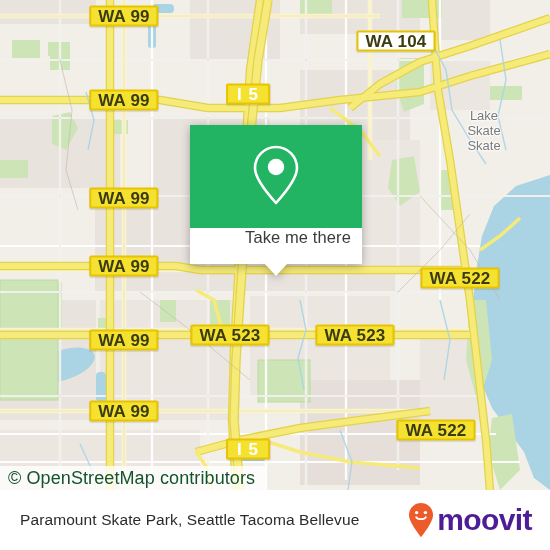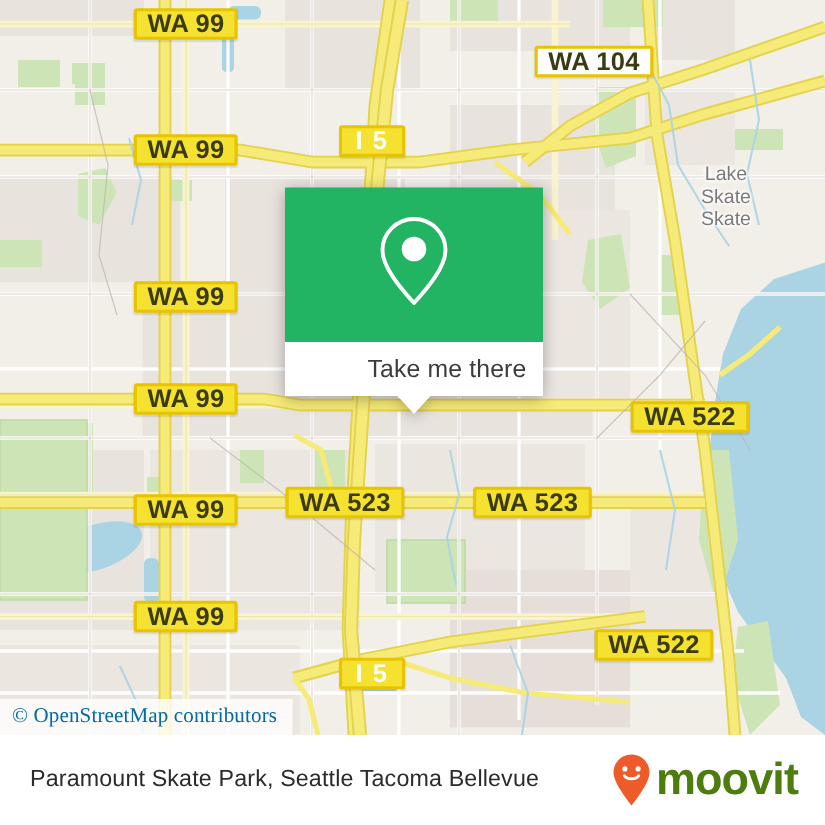--- a/index.html
+++ b/index.html
@@ -31,26 +31,25 @@
   
   #attribution {
     position: absolute;
     left: 0;
     top: 466px;
     height: 24px;
     display: flex;
     align-items: center;
     padding: 0 10px 0 8px;
     background: rgba(255,255,255,0.80);
-    font-size: 14px;
-    color: #0369a1;
+    font-size: 18px;
+    color: #14532d;
     letter-spacing: 0.1px;
     white-space: nowrap;
     z-index: 30;
-    font-family: Liberation Serif, serif;
   }
 
   
   #popup-card {
     position: absolute;
     left: 190px;
     top: 125px;
     width: 172px;
     z-index: 40;
     filter: drop-shadow(0 2px 5px rgba(0,0,0,0.30));
@@ -59,21 +58,21 @@
     background: #23b463;
     height: 103px;
     display: flex;
     align-items: center;
     justify-content: center;
   }
   #popup-white {
     background: #ffffff;
     height: 36px;
     display: flex;
-    align-items: center;
+    align-items: flex-start;
     justify-content: center;
     padding-left: 44px;
   }
   #popup-label {
     font-size: 16.5px;
     color: #3c3c3c;
     letter-spacing: 0.1px;
   }
   #popup-arrow {
     position: absolute;
@@ -106,21 +105,21 @@
     white-space: nowrap;
   }
   #brand {
     display: flex;
     align-items: center;
     gap: 1px;
   }
   #brand-word {
     font-size: 30px;
     font-weight: bold;
-    color: #4d7c0f;
+    color: #4c1d95;
     letter-spacing: -0.6px;
     line-height: 1;
   }
   .road-label {
     font-size: 17px;
     font-weight: bold;
     letter-spacing: 0.2px;
   }
 </style>
 </head>

